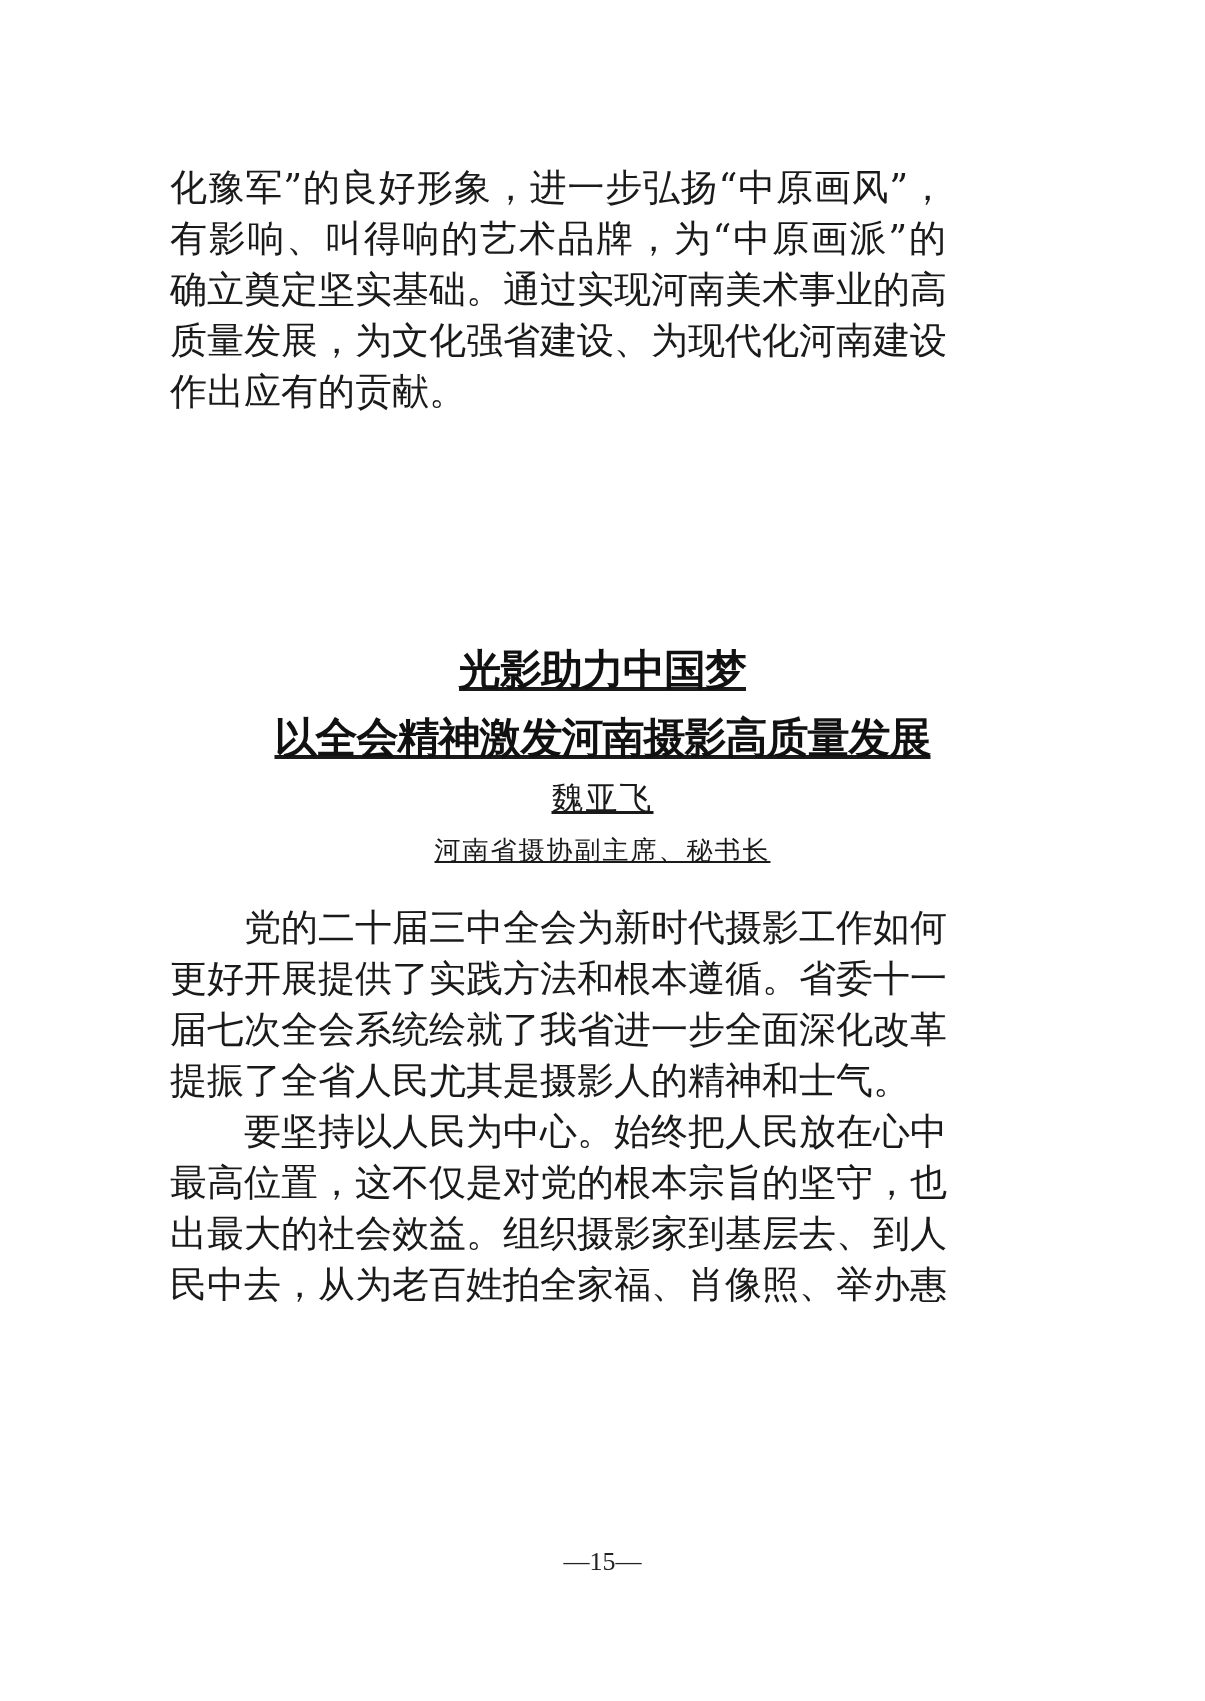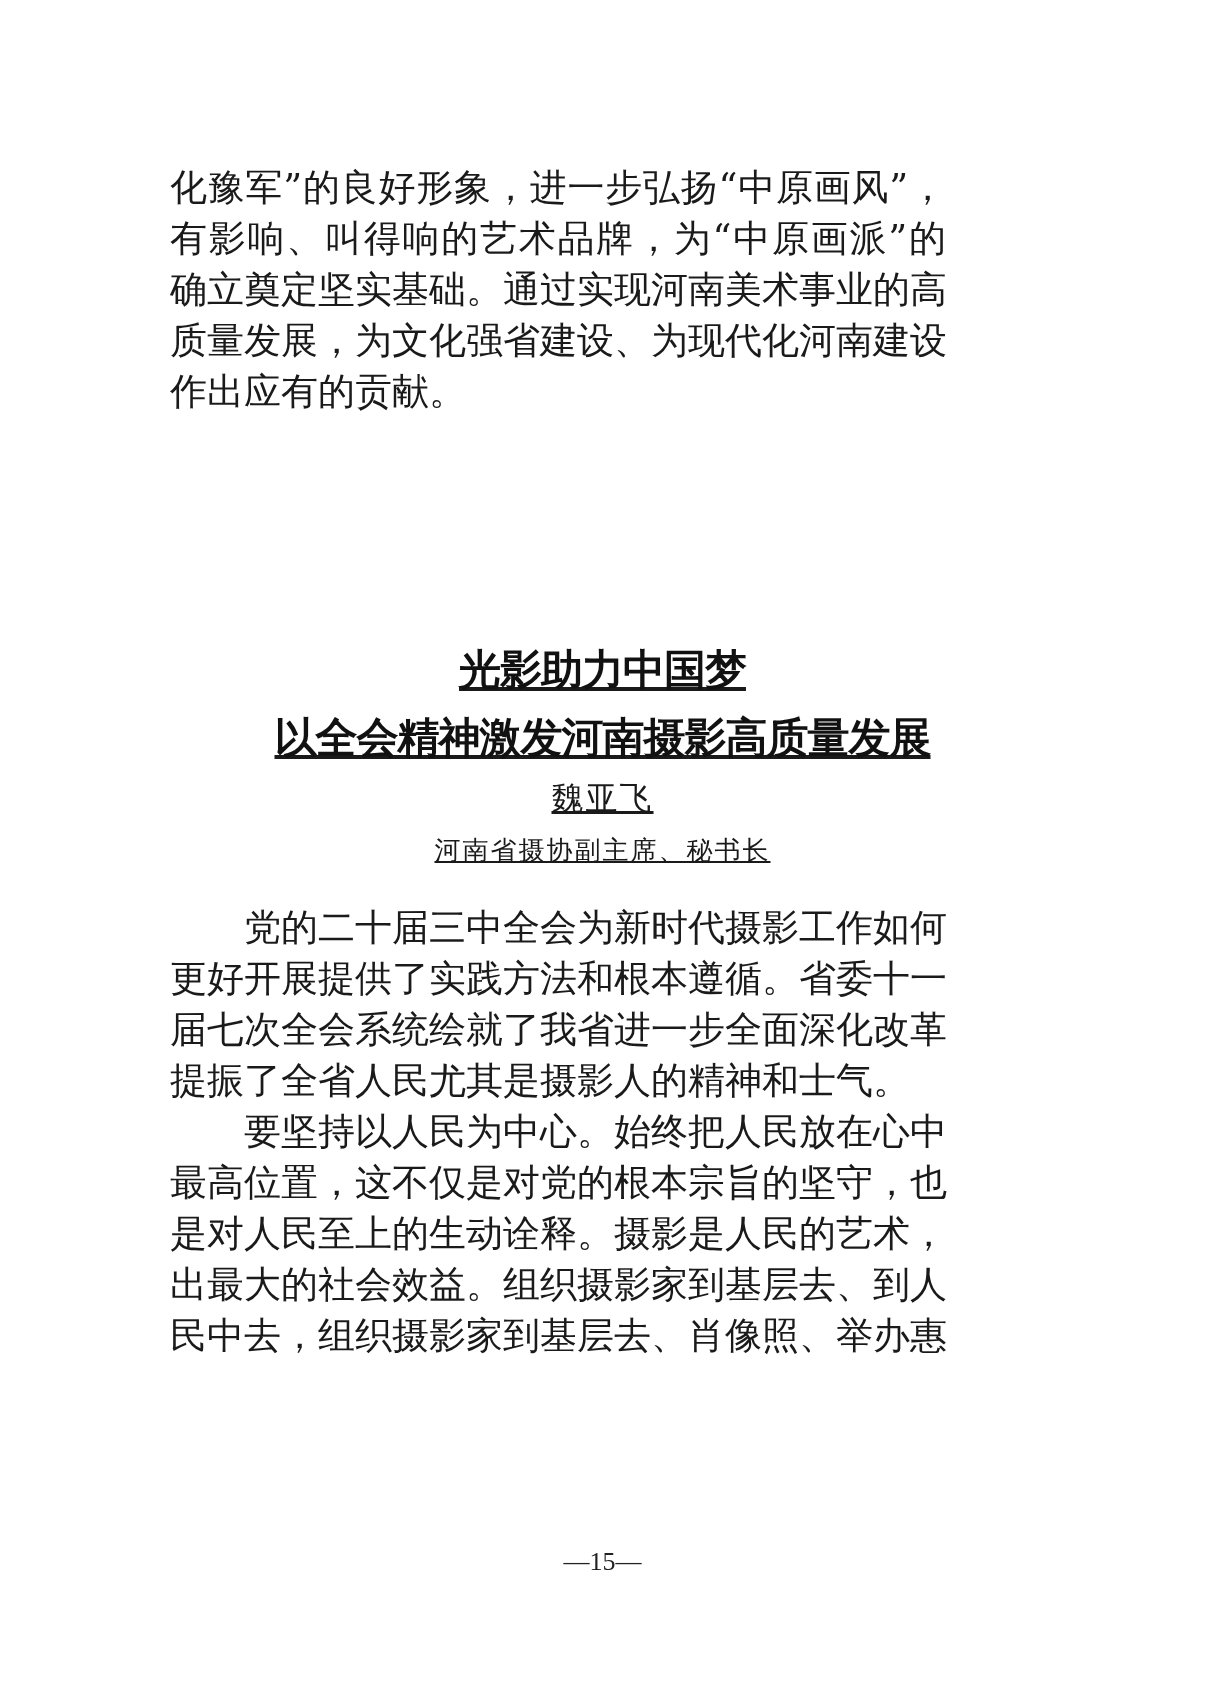--- a/index.html
+++ b/index.html
@@ -119,21 +119,20 @@
   <div class="body-block article-block">
     <div>
       <span class="line indent">党的二十届三中全会为新时代摄影工作如何</span>
       <span class="line">更好开展提供了实践方法和根本遵循。省委十一</span>
       <span class="line">届七次全会系统绘就了我省进一步全面深化改革</span>
       <span class="line last">提振了全省人民尤其是摄影人的精神和士气。</span>
     </div>
     <div>
       <span class="line indent">要坚持以人民为中心。始终把人民放在心中</span>
       <span class="line">最高位置，这不仅是对党的根本宗旨的坚守，也</span>
-      <span class="line">是对人民至上的生动诠释。摄影是人民的艺术，</span>
       <span class="line">出最大的社会效益。组织摄影家到基层去、到人</span>
-      <span class="line">民中去，组织摄影家到基层去、肖像照、举办惠</span>
+      <span class="line">民中去，从为老百姓拍全家福、肖像照、举办惠</span>
     </div>
   </div>
 
   <div class="page-number">—15—</div>
 
 </div>
 
 </body></html>

